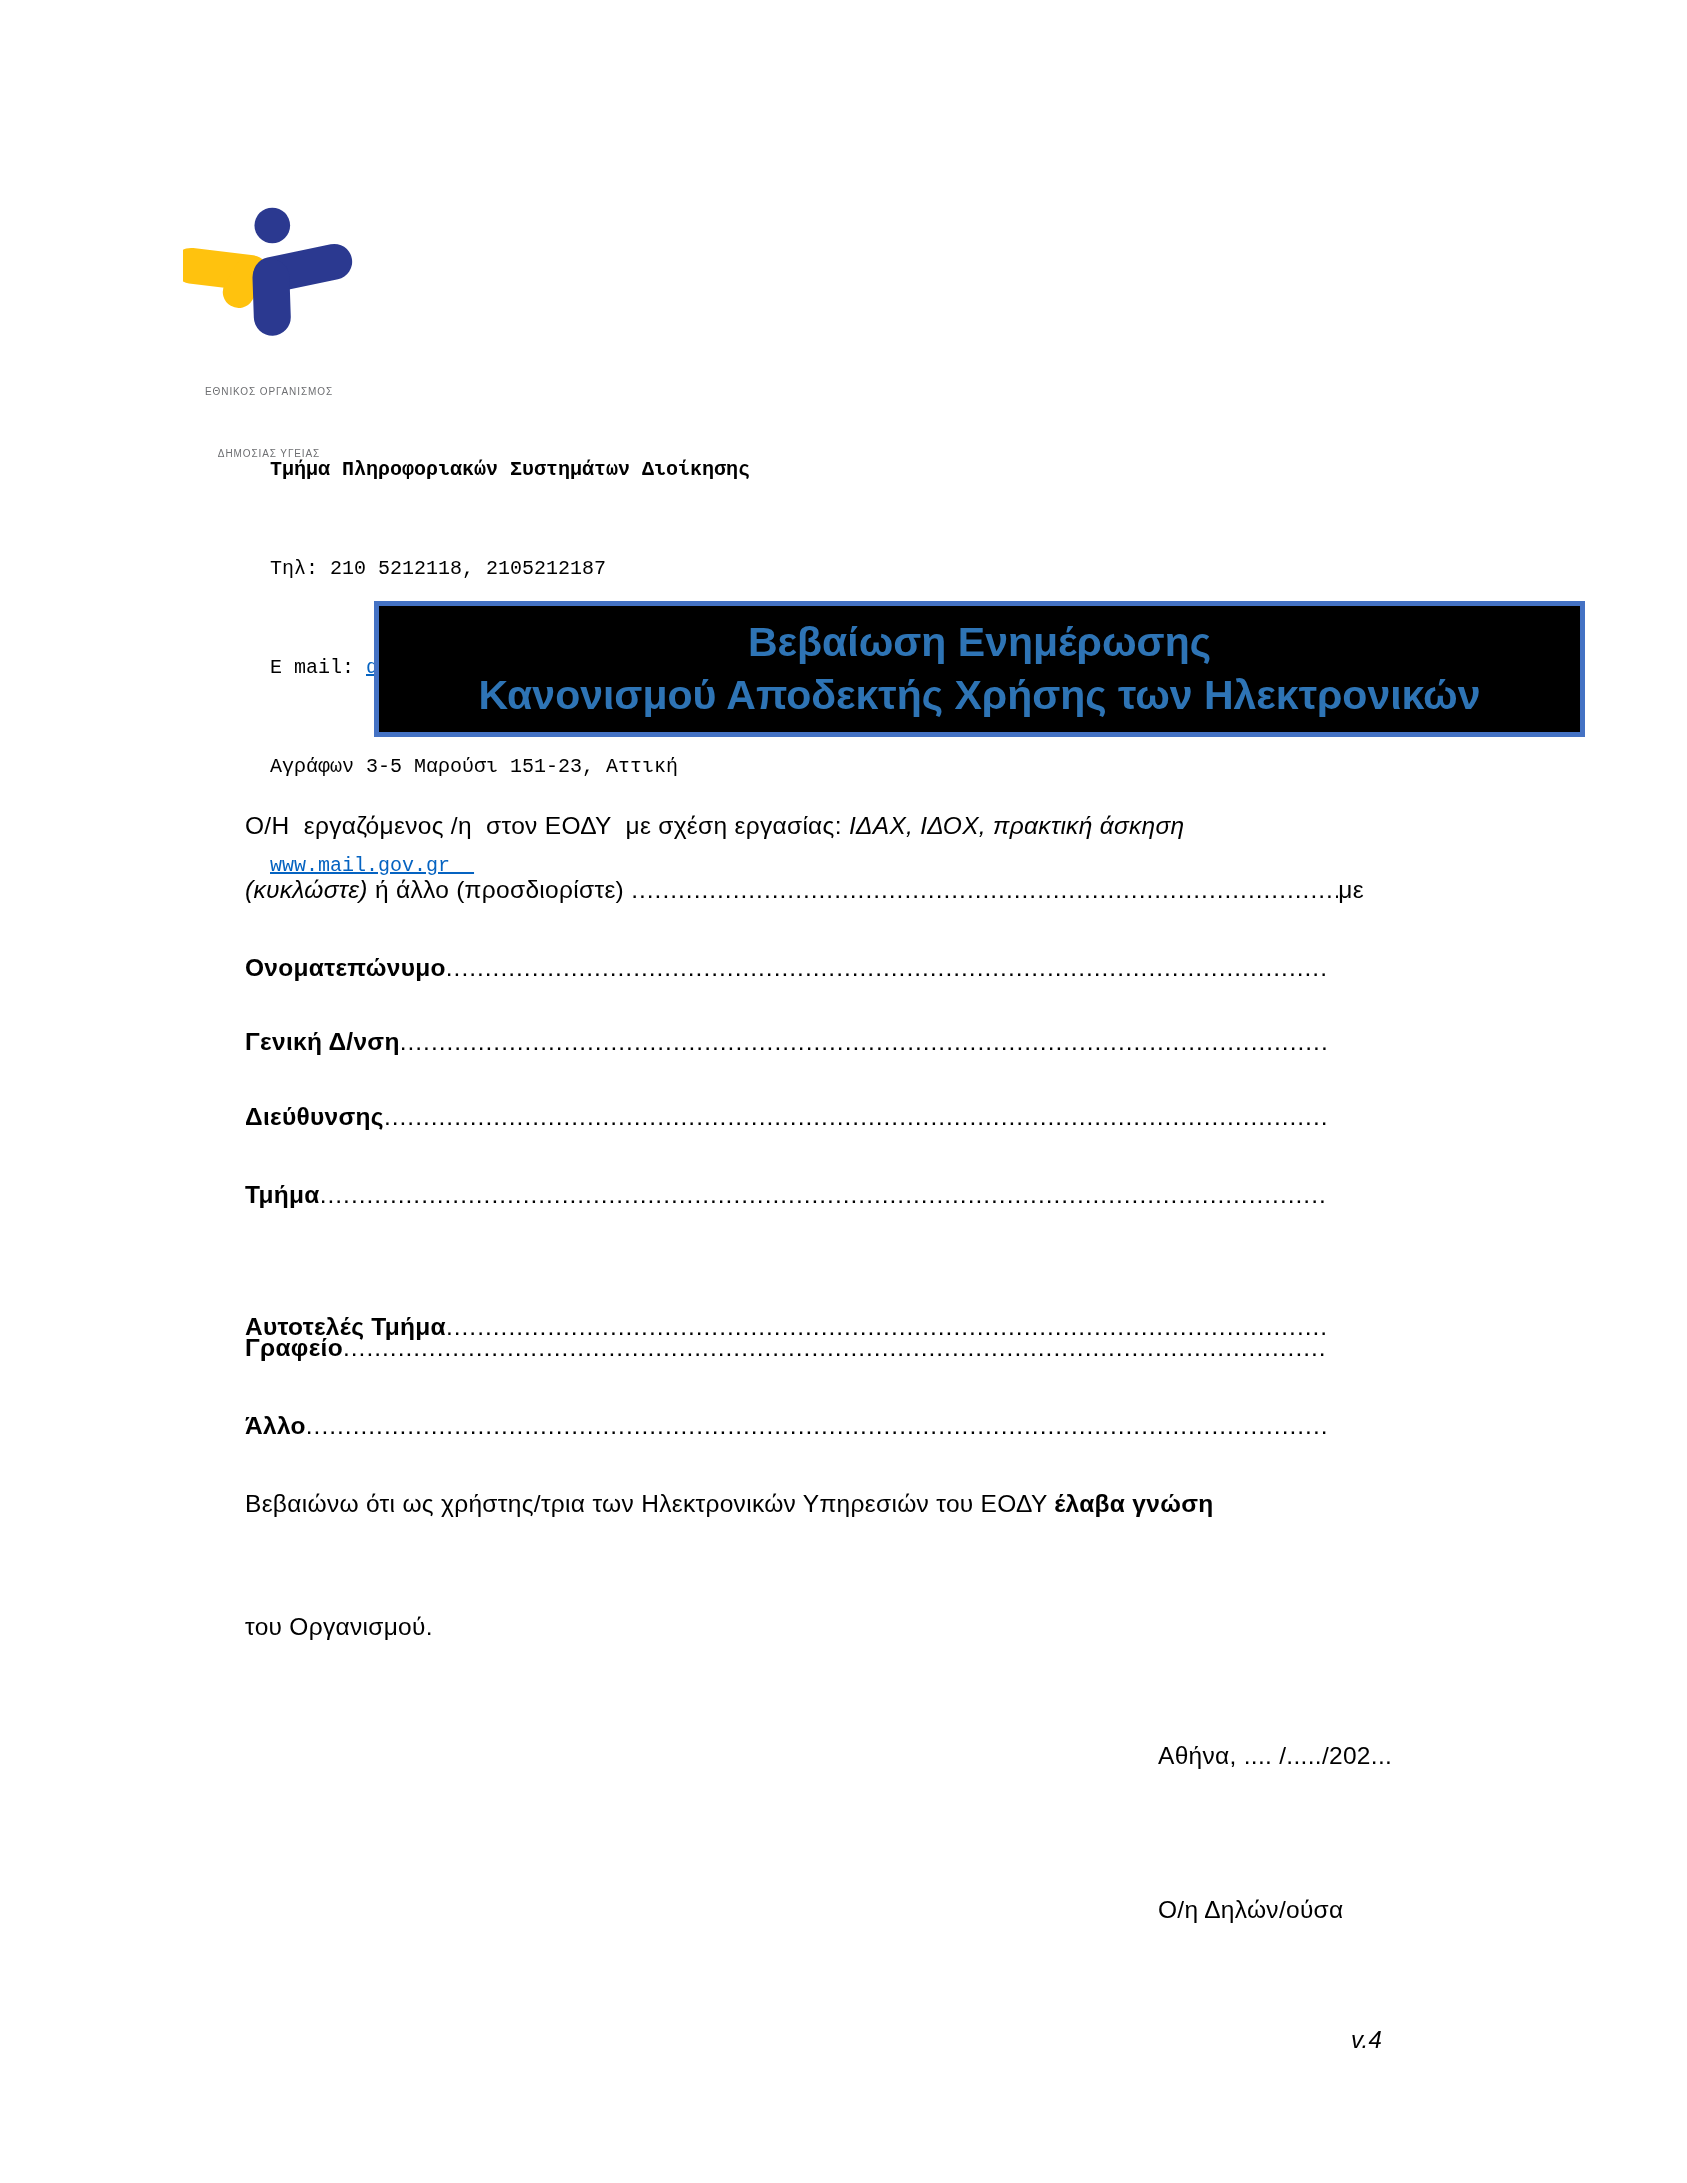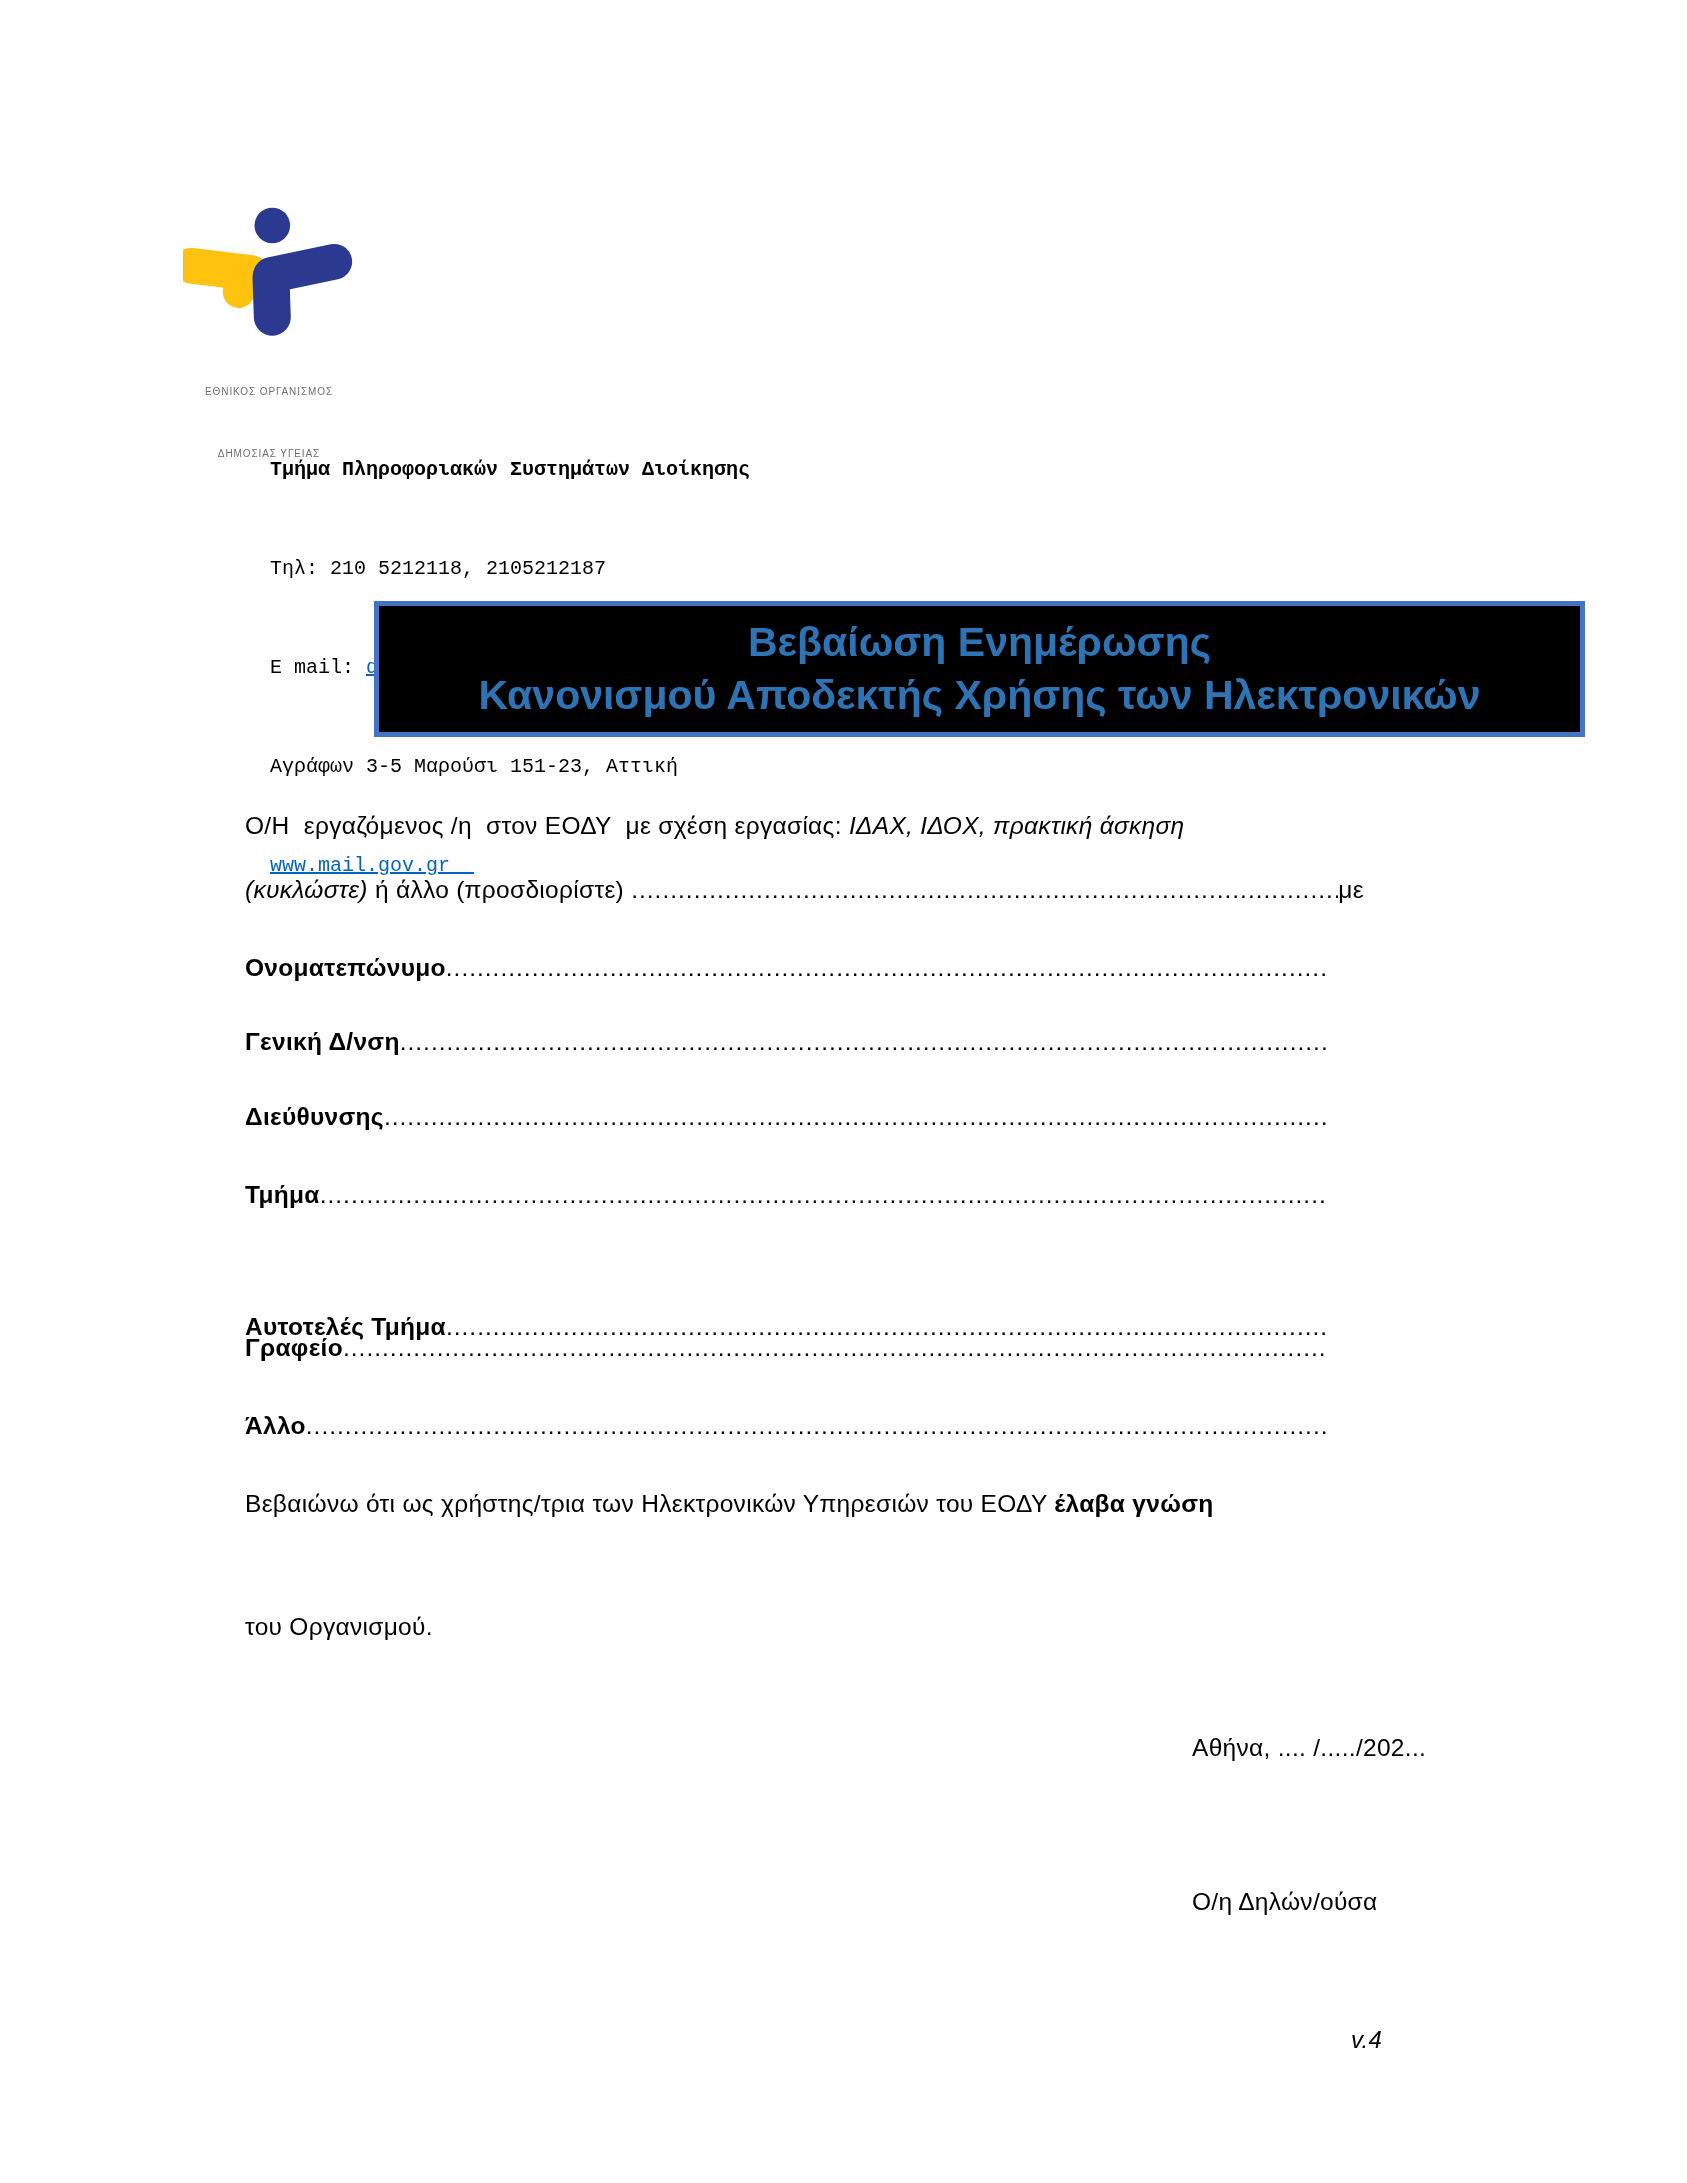--- a/index.html
+++ b/index.html
@@ -49,21 +49,21 @@
     position: absolute; left: 245px;
     font-size: 24.5px; line-height: 1.2;
     letter-spacing: 0.3px;
     white-space: pre;
   }
   .flexline { display: flex; align-items: baseline; overflow: hidden; justify-content: flex-end; }
   .dots { flex: 1 1 auto; overflow: hidden; white-space: nowrap; letter-spacing: 1px; }
   .lbl { font-weight: 700; flex: 0 0 auto; }
   .it { font-style: italic; }
   .b  { font-weight: 700; }
-  .right { left: 1192px; }
+  .right { left: 1158px; margin-top: 8px; }
   .version { left: 1351px; top: 2026px; font-style: italic; font-size: 24px; }
 </style>
 </head>
 <body>
 
 <div class="page">
 
   <div class="logo">
     <svg width="172" height="132" viewBox="0 0 260 200">
 

